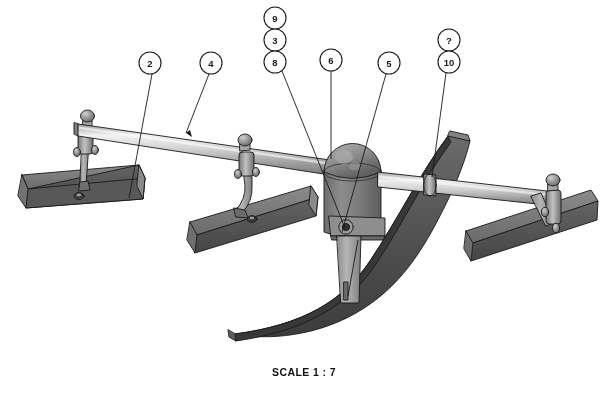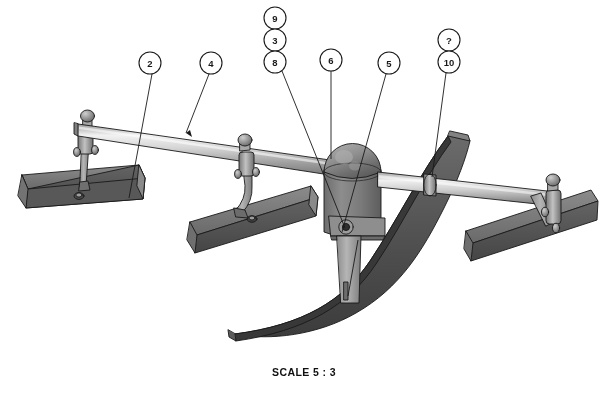--- a/index.html
+++ b/index.html
@@ -258,15 +258,15 @@
       </g>
 
       <g>
         <circle cx="449" cy="62" r="11" fill="#ffffff" stroke="#1a1a1a" stroke-width="1.1"></circle>
         <text class="balloon-text" x="449" y="62.5">10</text>
       </g>
 
     </g>
   </svg>
 
-  <div class="scale-note">SCALE 5 : 3</div>
+  <div class="scale-note">SCALE 1 : 7</div>
 
 </div>
 
 </body></html>

